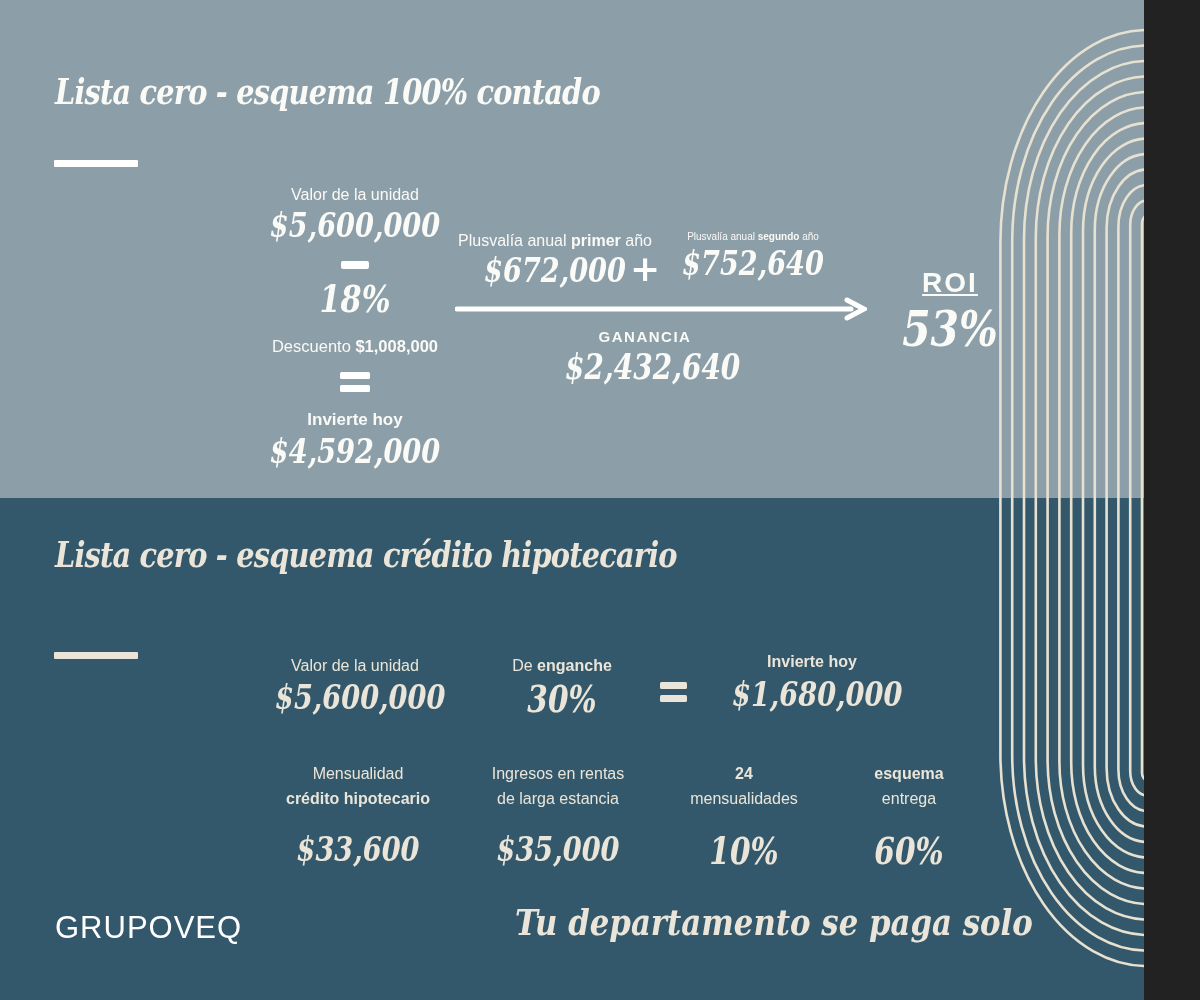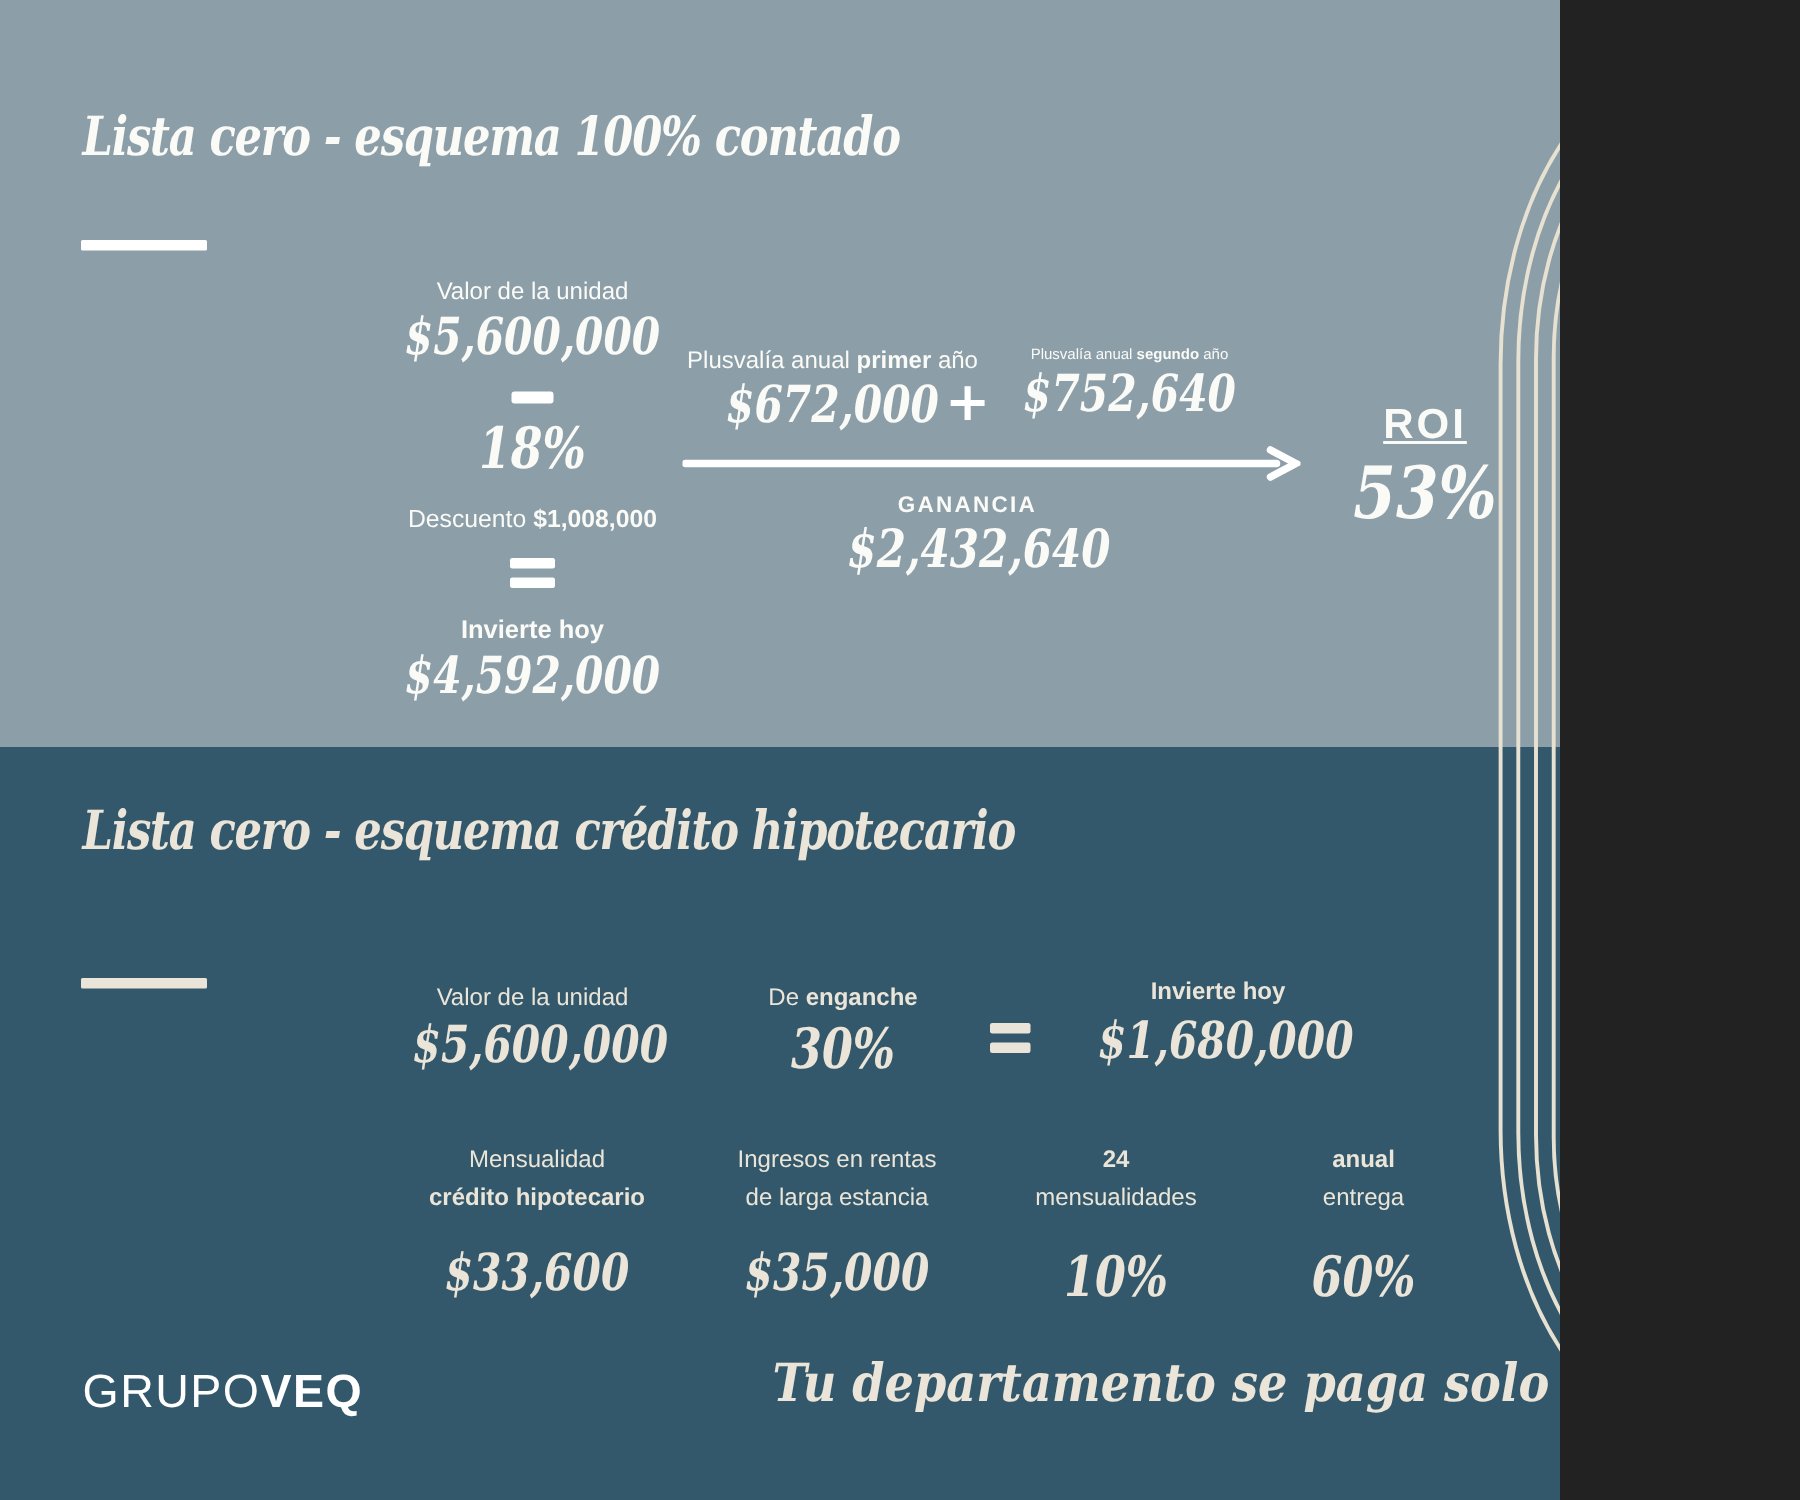--- a/index.html
+++ b/index.html
@@ -4,21 +4,21 @@
 <style>
   html,body{margin:0;padding:0;background:#222;}
   :root{
     --top-bg:#8C9EA8;
     --bottom-bg:#33586B;
     --cream:#EAE5D8;
     --pattern:#E7E1D1;
     --white:#FAFAF7;
   }
   #canvas{
-    position:relative;width:1040px;height:1000px;overflow:hidden;
+    position:relative;width:1144px;height:1000px;overflow:hidden;
     font-family:"Liberation Sans",sans-serif;
   }
   .abs{position:absolute;}
   .sec{position:absolute;left:0;width:1200px;}
   #sec-top{top:0;height:498px;background:var(--top-bg);color:var(--white);}
   #sec-bottom{top:498px;height:502px;background:var(--bottom-bg);color:var(--cream);}
 
   .serif{font-family:"DejaVu Serif","Liberation Serif",serif;font-style:italic;font-weight:700;}
 
   .sec-title{left:55px;font-size:36px;letter-spacing:-1px;white-space:nowrap;
@@ -42,21 +42,21 @@
   .plus{font-size:36px;color:#fff;}
 
   #rings rect{fill:none;stroke:var(--pattern);stroke-width:2.6px;}
   #arrow polyline,#arrow line{stroke:#fff;stroke-width:5px;fill:none;stroke-linecap:round;}
 
   .ganancia-lbl{font-size:15px;font-weight:700;letter-spacing:1.5px;}
   .roi-lbl{font-size:28px;font-weight:700;letter-spacing:2px;text-decoration:underline;}
 
   .brand{font-size:31px;letter-spacing:1px;color:#fff;white-space:nowrap;}
   .brand .light{font-weight:400;}
-  .brand .bold{font-weight:700;}
+  .brand .bold{font-weight:400;}
   .tagline{font-size:35px;white-space:nowrap;transform:scaleX(0.88);transform-origin:center;}
 </style>
 </head>
 <body>
 
 <div id="canvas">
 
   <div id="sec-top" class="sec">
     <div class="abs serif sec-title" style="top:70px;">Lista cero  - esquema 100% contado</div>
     <div class="abs rule" style="top:160px;"></div>
@@ -148,21 +148,21 @@
       <div class="serif money" style="margin-top:23px;">$35,000</div>
     </div>
 
     <div class="col" style="left:654px;top:266px;width:180px;">
       <div class="lbl" style="font-weight:700;">24</div>
       <div class="lbl" style="margin-top:6px;">mensualidades</div>
       <div class="serif money" style="margin-top:23px;font-size:37px;">10%</div>
     </div>
 
     <div class="col" style="left:829px;top:266px;width:160px;">
-      <div class="lbl" style="font-weight:700;">anual</div>
+      <div class="lbl" style="font-weight:700;">esquema</div>
       <div class="lbl" style="margin-top:6px;">entrega</div>
       <div class="serif money" style="margin-top:23px;font-size:37px;">60%</div>
     </div>
 
     <div class="abs brand" style="left:55px;top:412px;">
       <span class="light">GRUPO</span><span class="bold">VEQ</span>
     </div>
     <div class="col serif tagline" style="left:485px;top:404px;width:500px;">Tu departamento se paga solo</div>
   </div>
 

